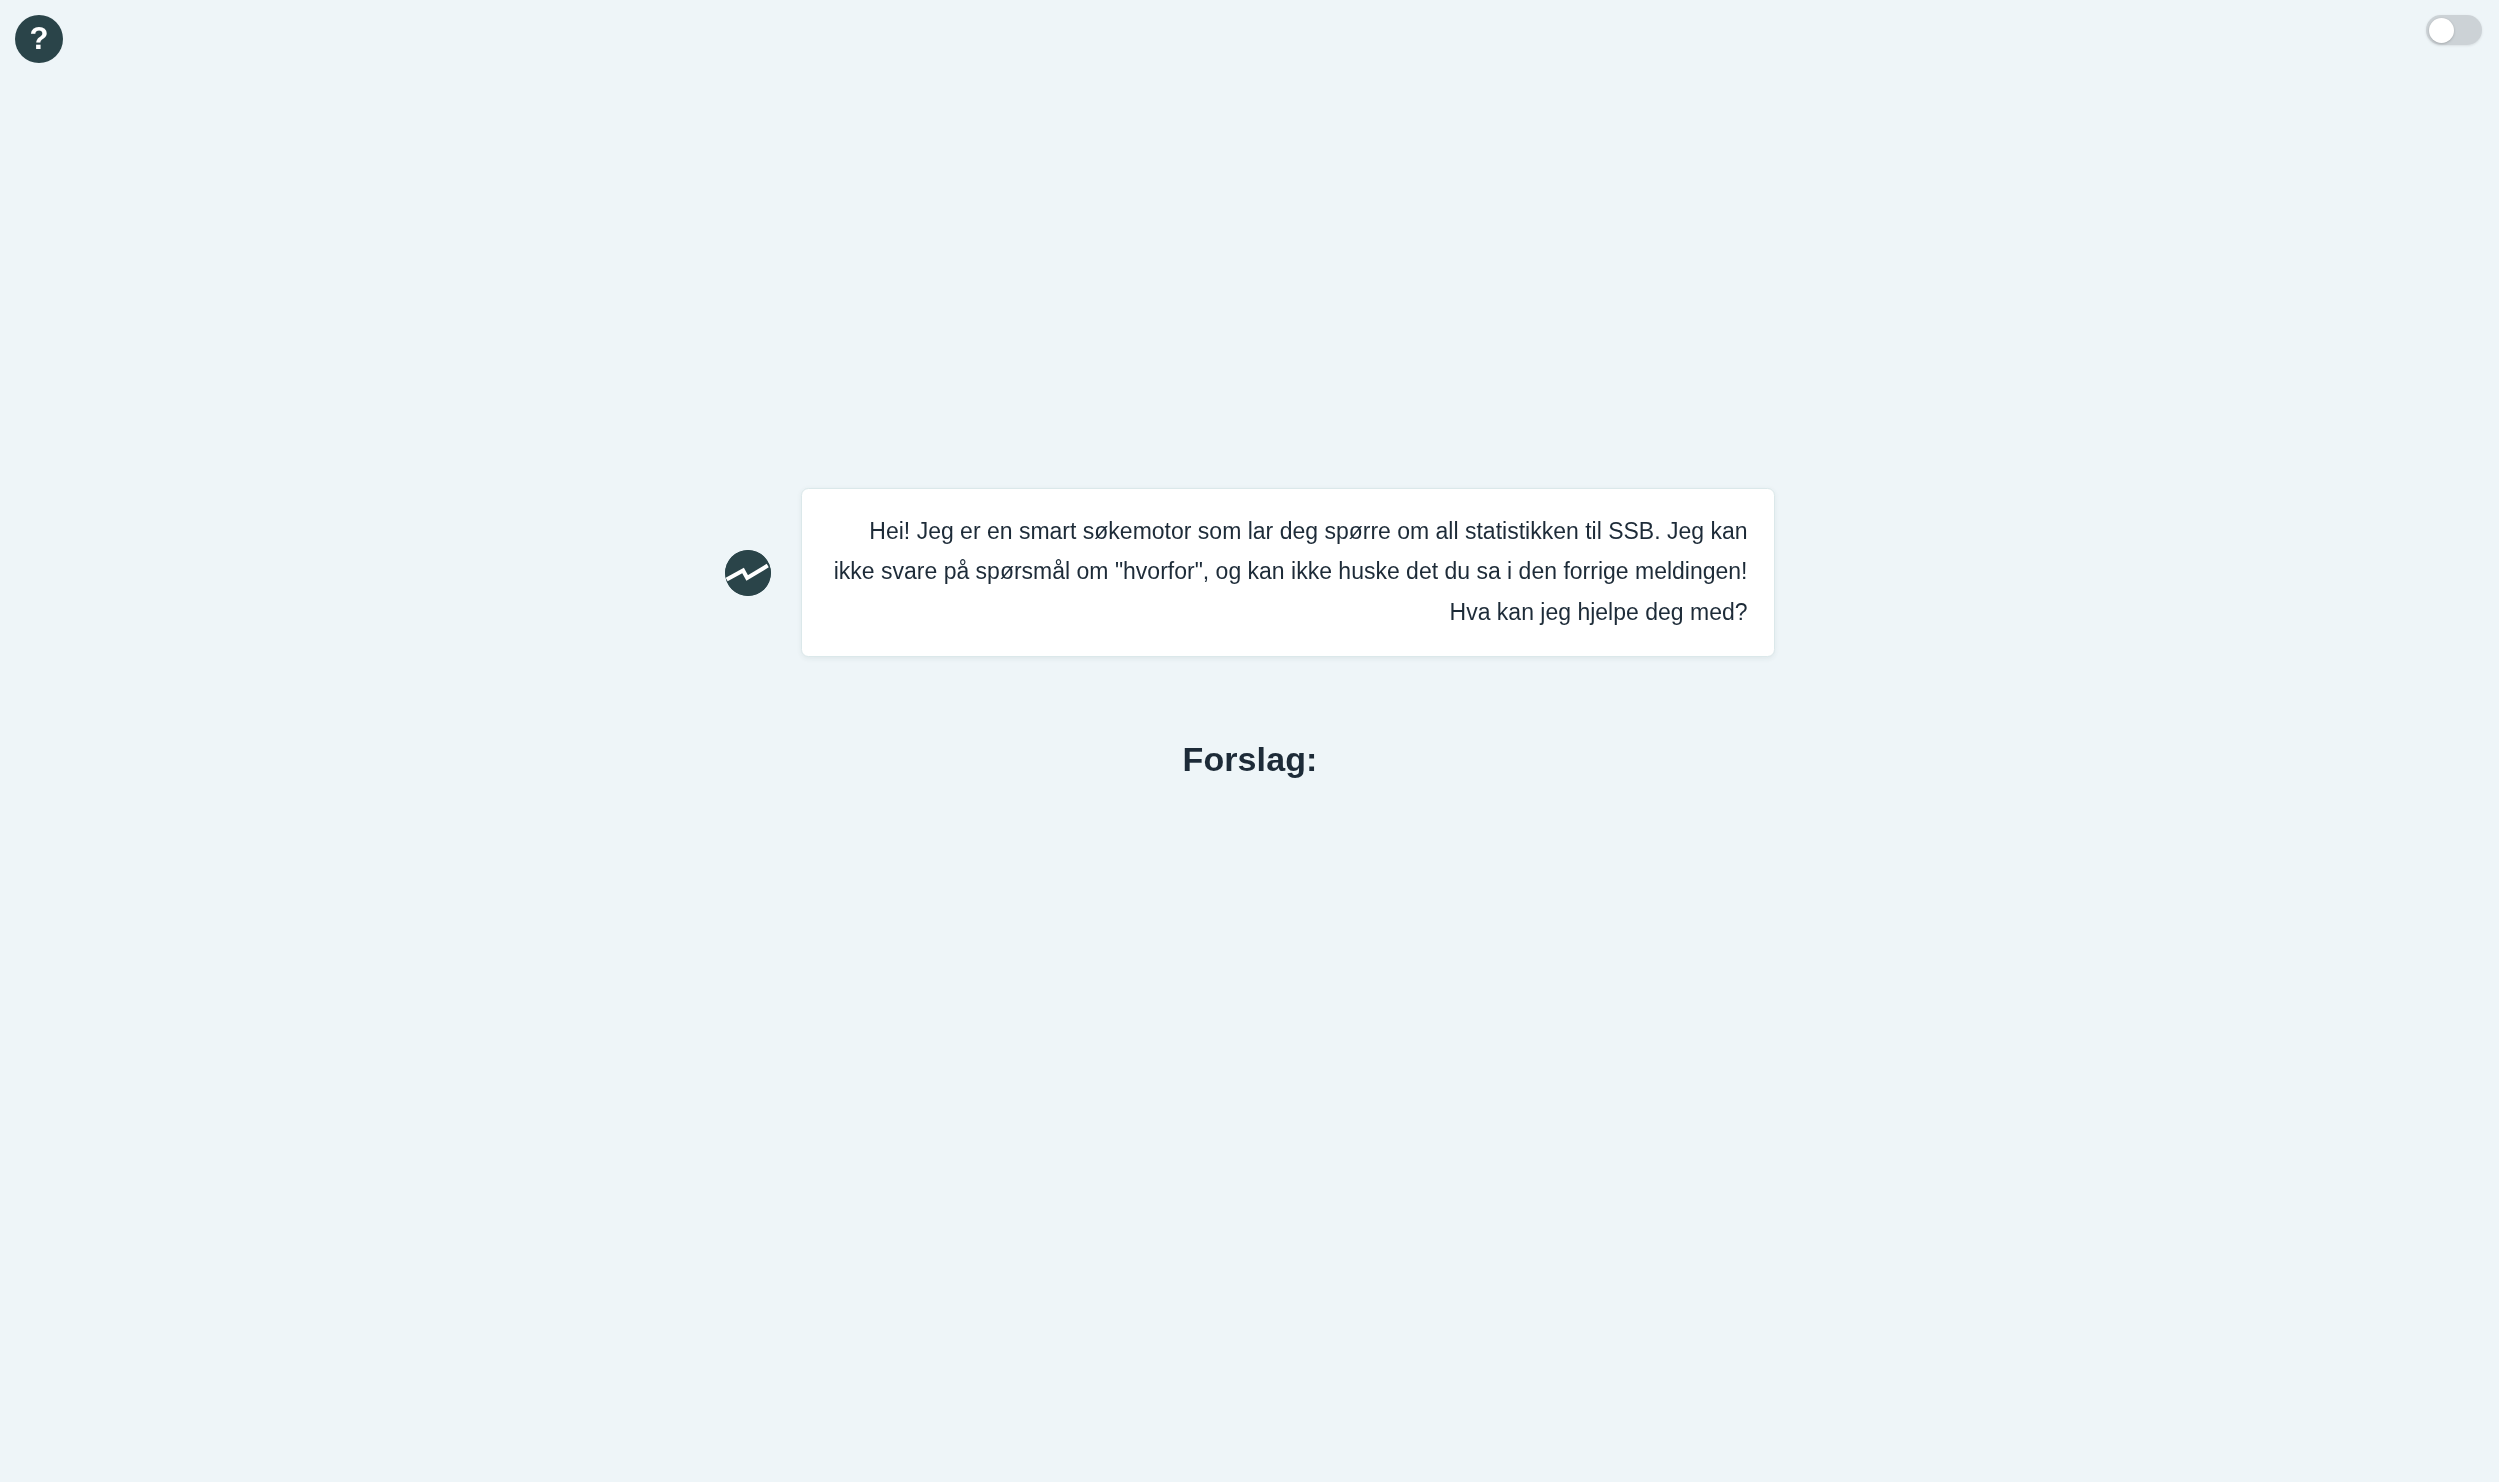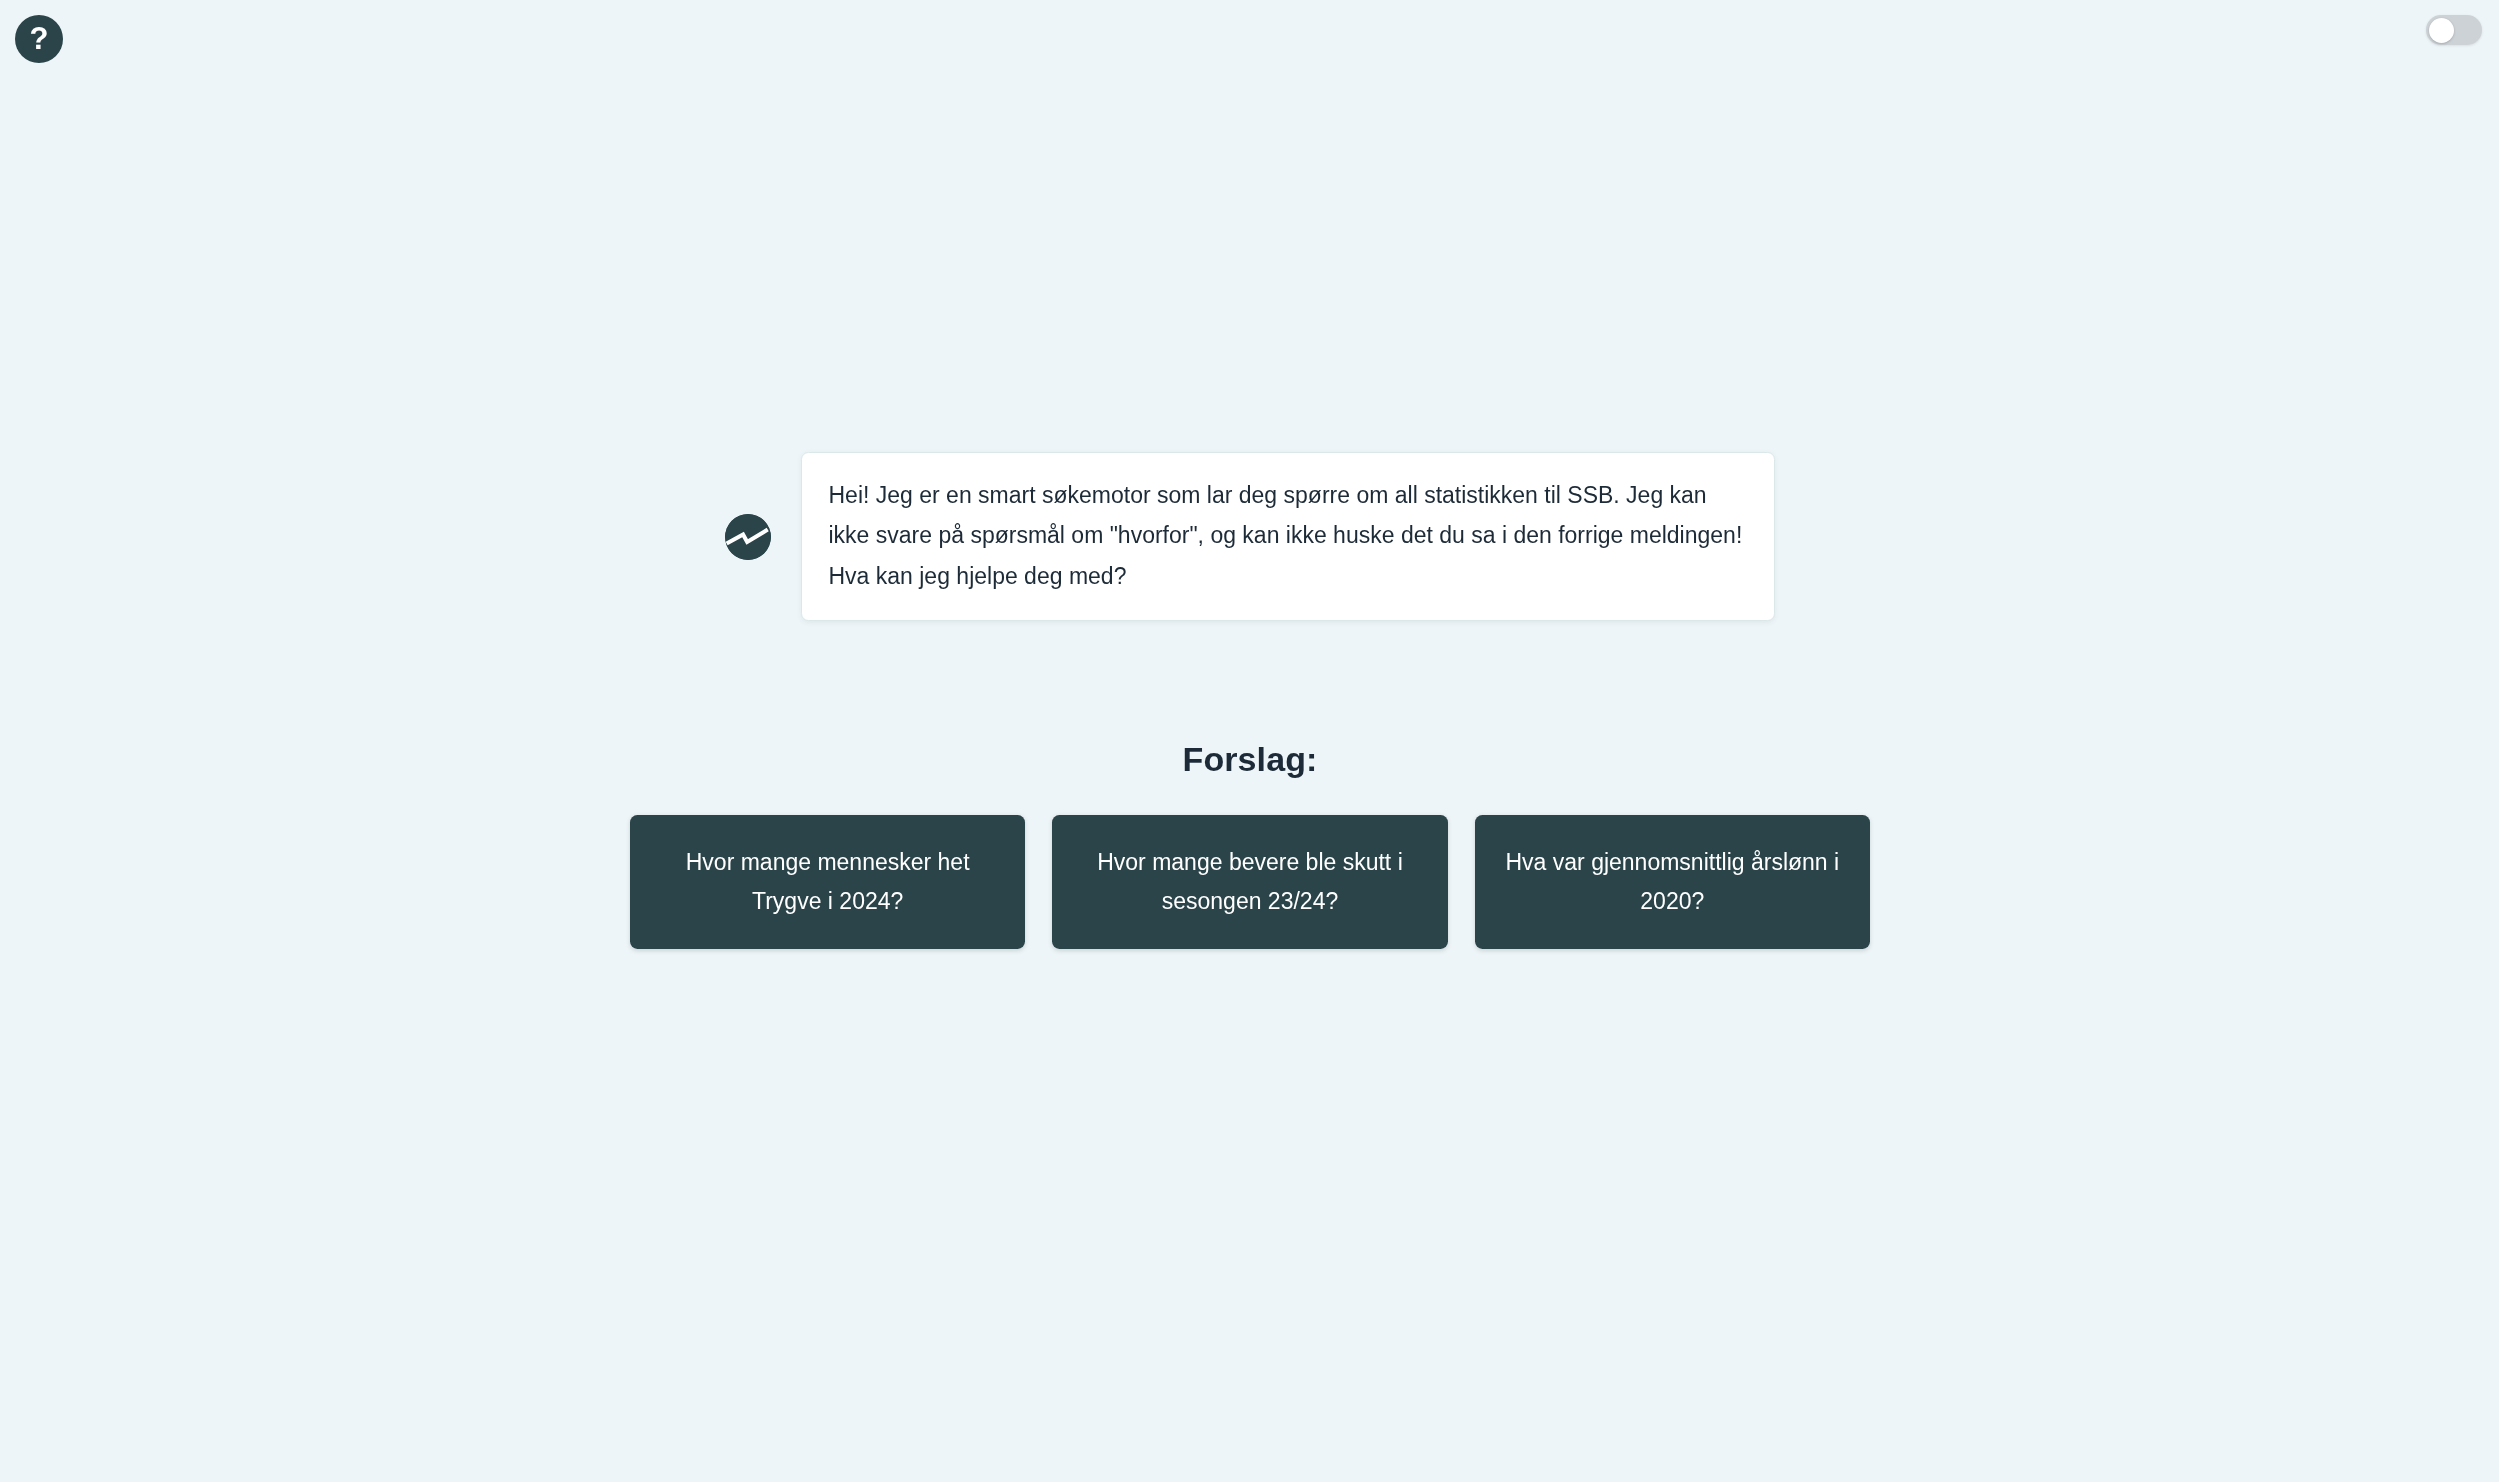--- a/index.html
+++ b/index.html
@@ -82,27 +82,28 @@
     top: 0; left: 0;
     width: 2500px;
     height: 1483px;
     display: flex;
     flex-direction: column;
     align-items: center;
   }
 
   .message-row {
     position: absolute;
-    top: 452px;
+    top: 488px;
     left: 50%;
     transform: translateX(-50%);
     width: 1050px;
     display: flex;
     align-items: center;
     gap: 30px;
+    text-align: right;
   }
 
   .bot-avatar {
     flex: 0 0 auto;
     width: 46px;
     height: 46px;
     border-radius: 50%;
     background: #2a4449;
     display: flex;
     align-items: center;
@@ -237,22 +238,17 @@
         <path d="M2 36 L22 25 L27 34 L52 19" fill="none" stroke="#ffffff" stroke-width="5" stroke-linejoin="miter" stroke-linecap="butt"></path>
       </svg>
     </div>
     <div class="message-bubble">
       <p class="message-text">Hei! Jeg er en smart søkemotor som lar deg spørre om all statistikken til SSB. Jeg kan ikke svare på spørsmål om "hvorfor", og kan ikke huske det du sa i den forrige meldingen! Hva kan jeg hjelpe deg med?</p>
     </div>
   </div>
 
   <div class="suggestions-block">
     <div class="suggestions-heading">Forslag:</div>
-    <div class="suggestions-row">
-      <button class="suggestion-button">Hvor mange mennesker het Trygve i 2024?</button>
-      <button class="suggestion-button">Hvor mange bevere ble skutt i sesongen 23/24?</button>
-      <button class="suggestion-button">Hva var gjennomsnittlig årslønn i 2020?</button>
-    </div>
   </div>
 
 
 </div>
 
 
 </body></html>

